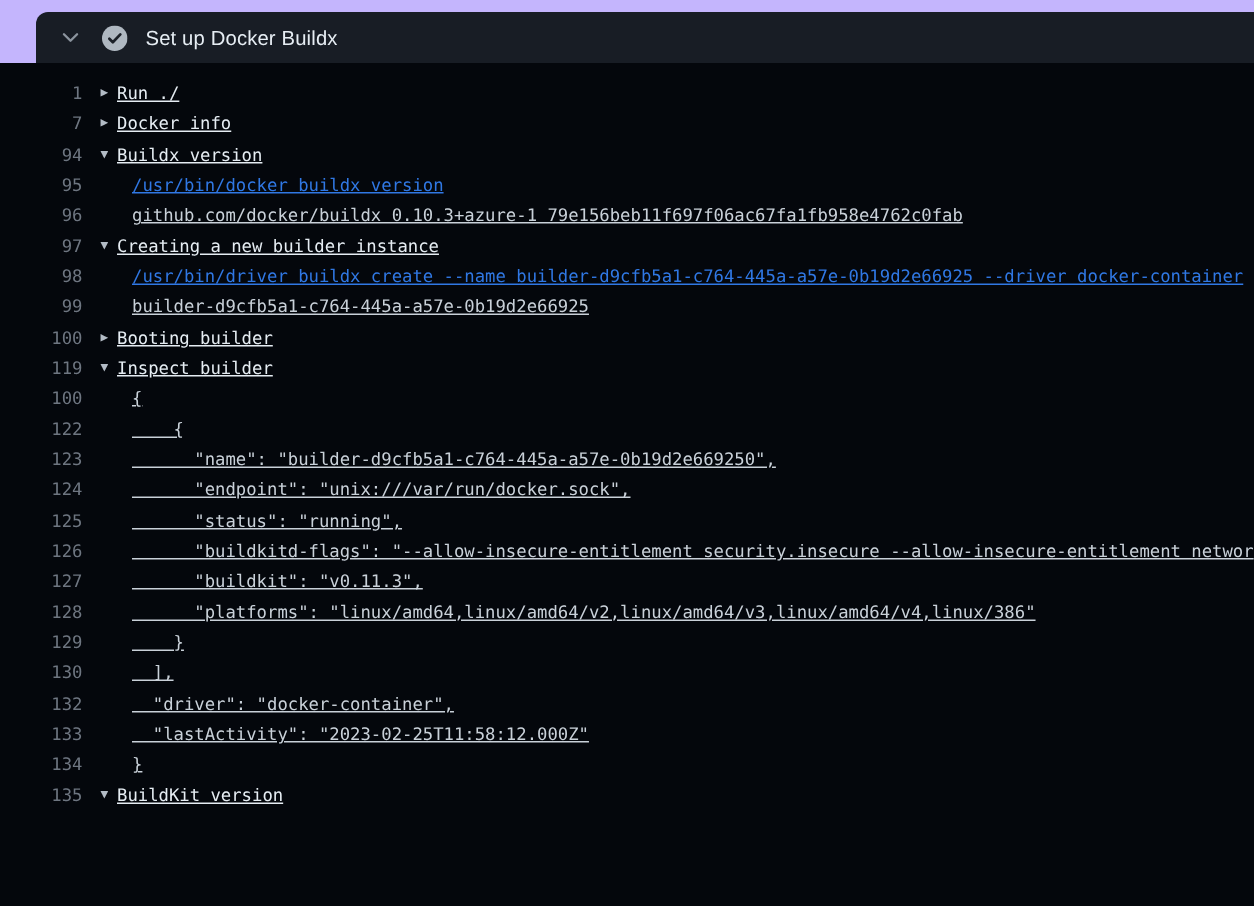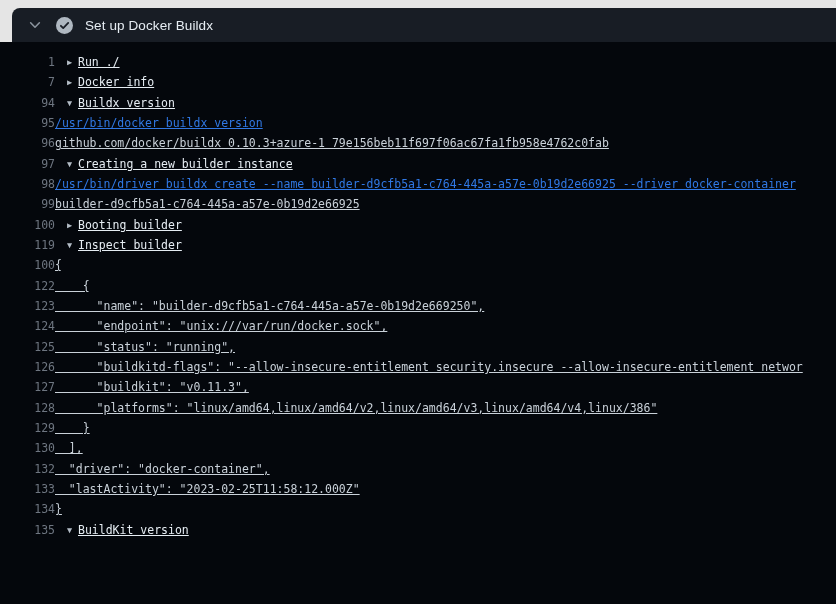--- a/index.html
+++ b/index.html
@@ -5,22 +5,22 @@
   html, body {
     margin: 0;
     padding: 0;
     width: 836px;
     height: 604px;
     overflow: hidden;
     background: #04070c;
     font-family: "Liberation Sans", sans-serif;
   }
   .header-wrap {
-    background: #e5e5e5;
-    padding: 8px 0 0 12px;
+    background: #c4b5fd;
+    padding: 8px 0 0 24px;
   }
   .step-header {
     height: 34px;
     background: #181d25;
     border-radius: 8px 0 0 0;
     display: flex;
     align-items: center;
     padding-left: 12px;
   }
   .chevron-btn {
@@ -77,20 +77,21 @@
     font-size: 8.5px;
     color: #b3bcc6;
     flex: 0 0 auto;
   }
   .group-collapsed .text,
   .group-expanded .text {
     color: #e6edf3;
   }
   .command .text,
   .output .text {
+    margin-left: 33px;
   }
   .command .text { color: #3078e4; }
   .output .text { color: #c9d1d9; }
   .text { flex: 0 0 auto; text-decoration: underline; }
 </style>
 </head>
 <body>
 
 <div class="header-wrap">
   <div class="step-header">

